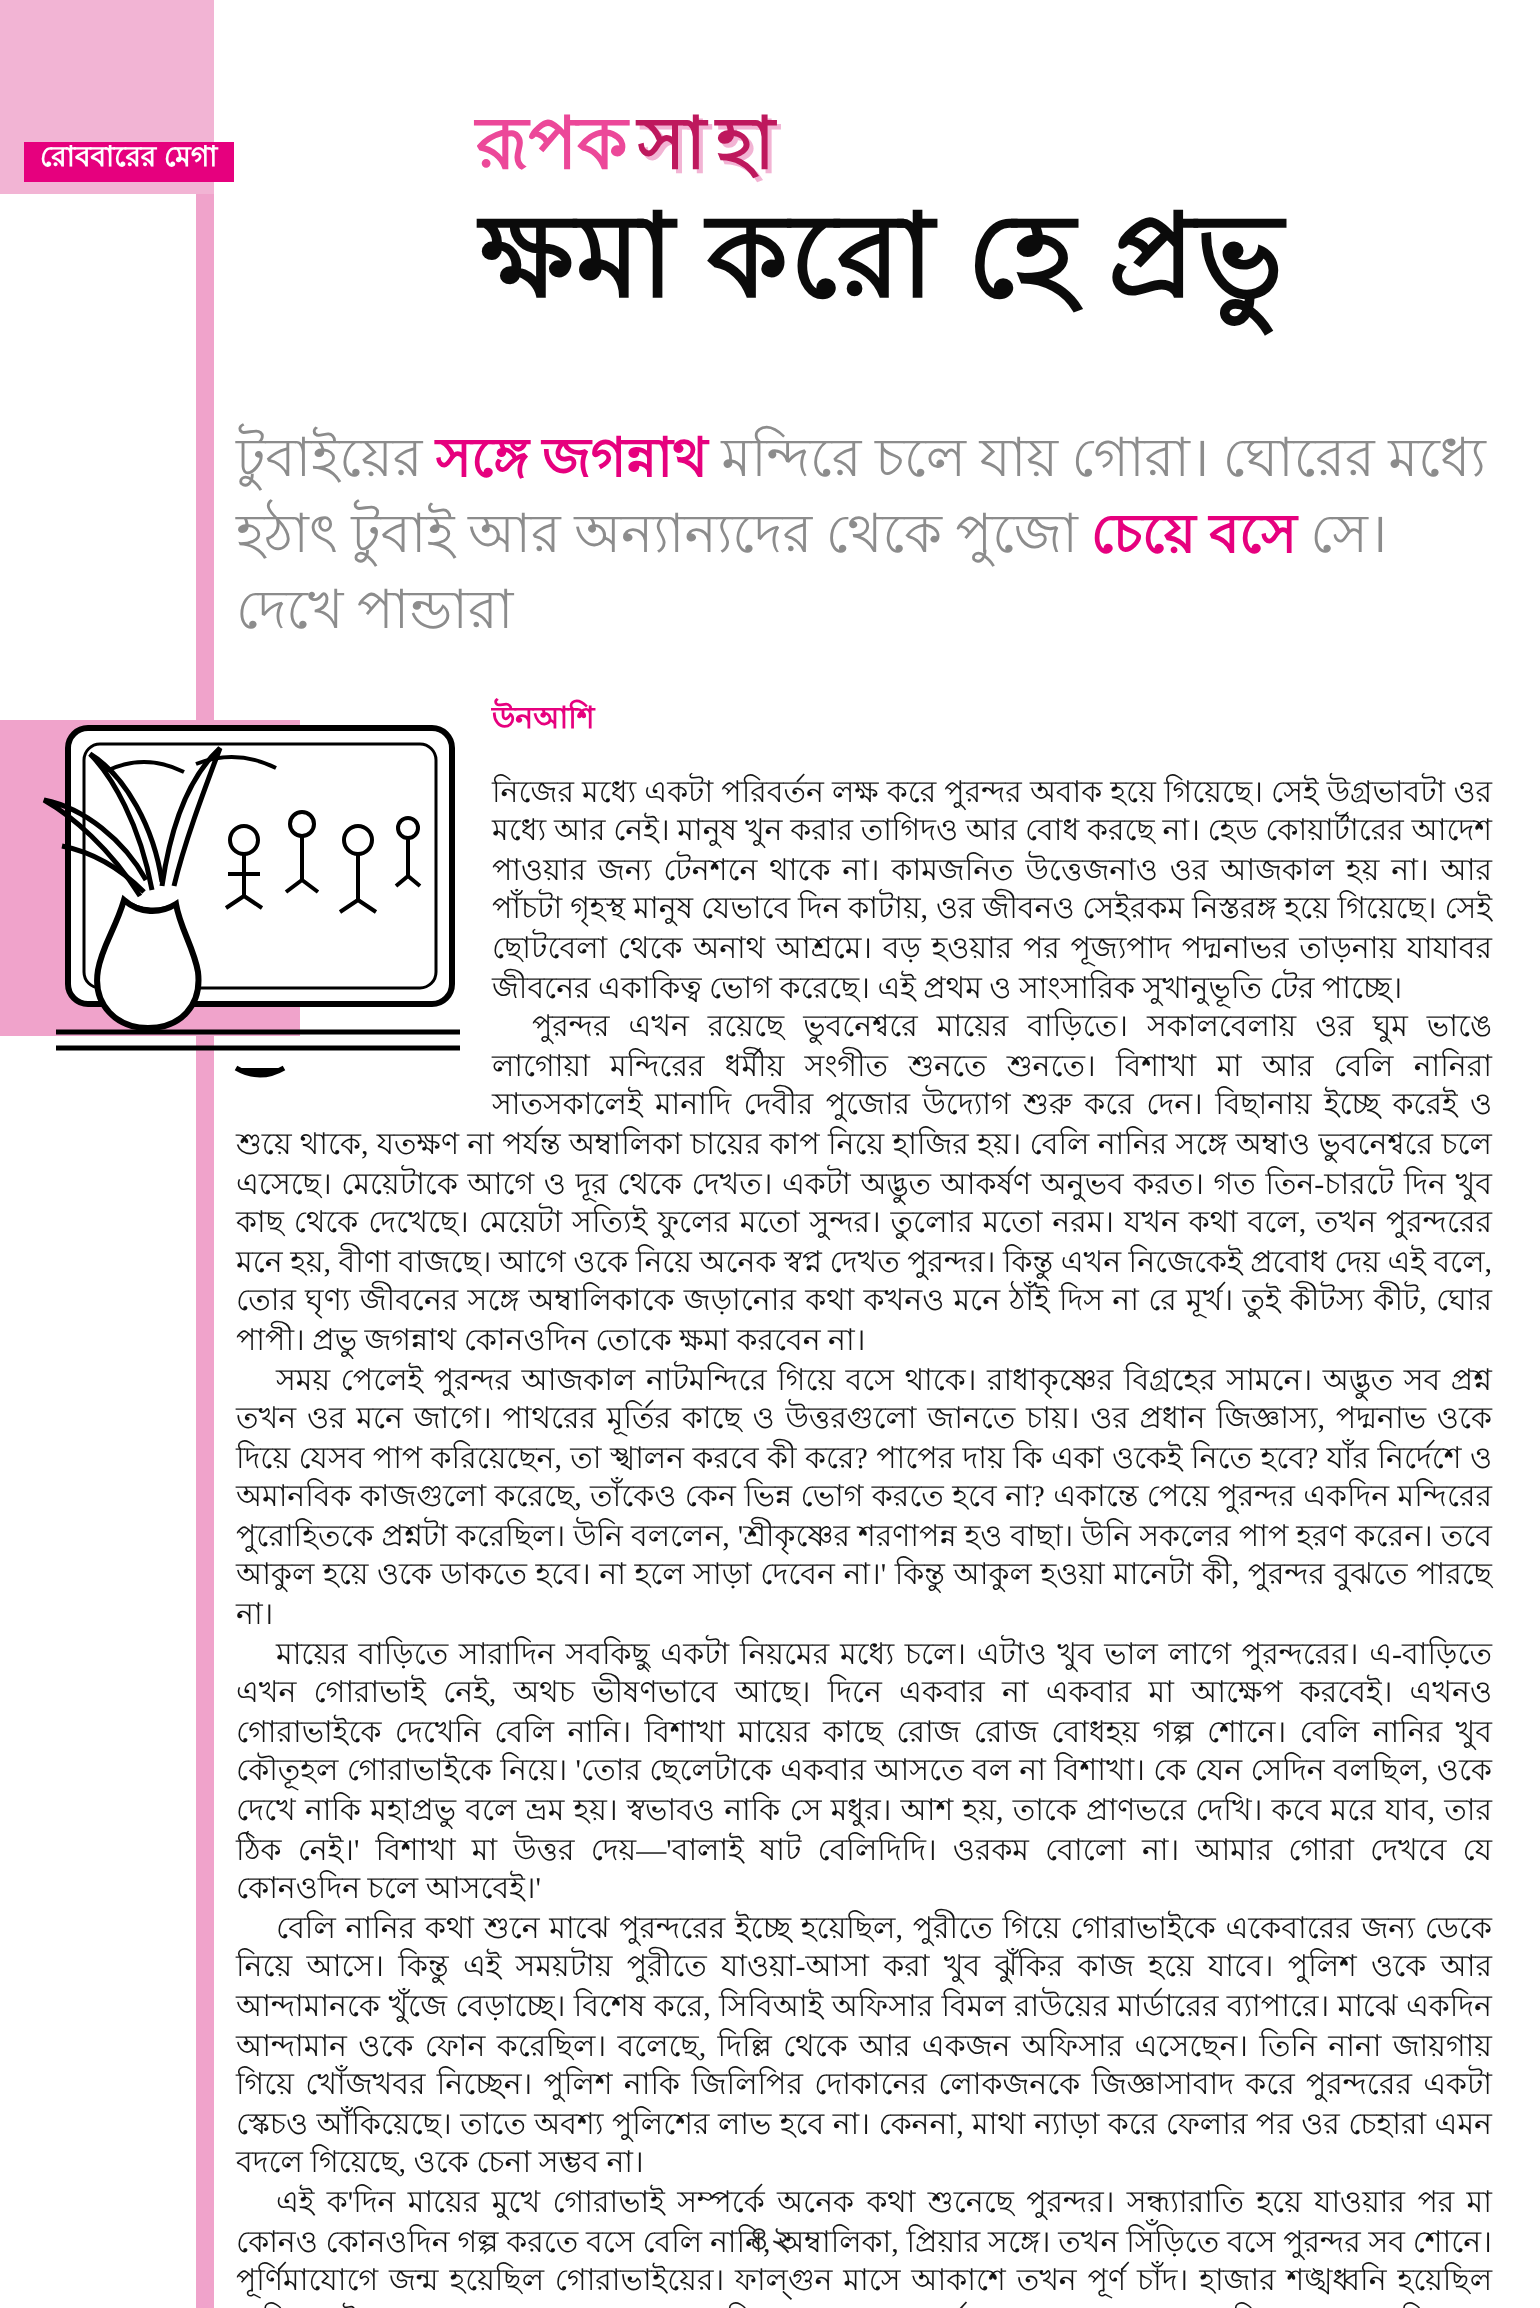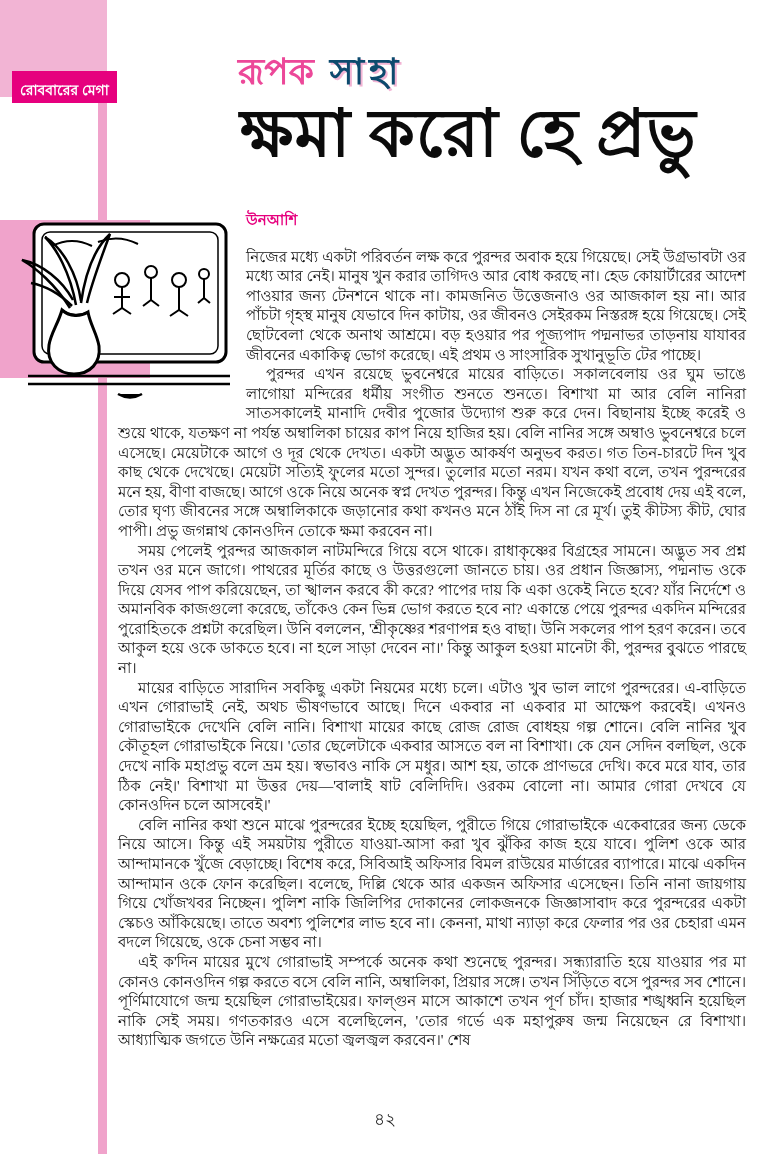--- a/index.html
+++ b/index.html
@@ -14,34 +14,34 @@
   }
   .corner-block {
     position:absolute; left:0; top:0; width:107px; height:97px;
     background:#f2b4d4;
   }
   .kicker {
     position:absolute; left:12px; top:71px;
     background:#e6007e; color:#fff;
     font-family:"Liberation Sans", sans-serif;
     font-weight:bold; font-size:14px; line-height:1;
-    padding:12px 8px 6px;
+    padding:0 8px 6px;
     white-space:nowrap;
   }
   .author-row {
     position:absolute; left:238px; top:54px;
     font-family:"Liberation Sans", sans-serif;
     font-size:36px; font-weight:bold; line-height:1;
   }
   .author-first { color:#ec4899; }
-  .author-last  { color:#0c4a6e; margin-left:16px; letter-spacing:5px;
+  .author-last  { color:#be185d; margin-left:5px; letter-spacing:5px;
                   text-shadow:2px 2px 0 #f2b4d4; }
   .title {
     position:absolute; left:240px; top:96px; margin:0;
-    font-size:66px; font-weight:bold; color:#0b0b0b;
+    font-size:58px; font-weight:bold; color:#0b0b0b;
     line-height:1.15; letter-spacing:1px; white-space:nowrap;
   }
   .content {
     position:absolute; left:118px; right:24px; top:210px;
   }
   .lead {
     margin:0 0 26px 0;
     font-size:27px; line-height:38px; color:#8c8c8c;
   }
   .lead .hl { color:#e6007e; font-weight:bold; }
@@ -76,20 +76,21 @@
   <div class="kicker">রোববারের মেগা</div>
 
   <div class="author-row">
     <span class="author-first">রূপক</span><span class="author-last">সাহা</span>
   </div>
 
   <h1 class="title">ক্ষমা করো হে প্রভু</h1>
 
   <div class="content">
 
+    <p class="lead"><span>টুবাইয়ের </span><span class="hl">সঙ্গে জগন্নাথ</span><span> মন্দিরে চলে যায় গোরা। ঘোরের মধ্যে হঠাৎ টুবাই আর অন্যান্যদের থেকে পুজো </span><span class="hl">চেয়ে বসে</span><span> সে। দেখে পান্ডারা</span></p>
 
     <div class="article-body">
 
       <div class="illus">
         <svg viewBox="0 0 233 194" xmlns="http://www.w3.org/2000/svg">
           <rect x="0" y="8" width="150" height="158" fill="#f0a3cb"></rect>
           <rect x="34" y="12" width="192" height="138" rx="10" fill="#ffffff" stroke="#000" stroke-width="3"></rect>
           <rect x="42" y="20" width="176" height="122" rx="8" fill="none" stroke="#000" stroke-width="1.5"></rect>
           <g stroke="#000" fill="none" stroke-width="2">
             <path d="M52,34 Q72,24 92,34"></path>

